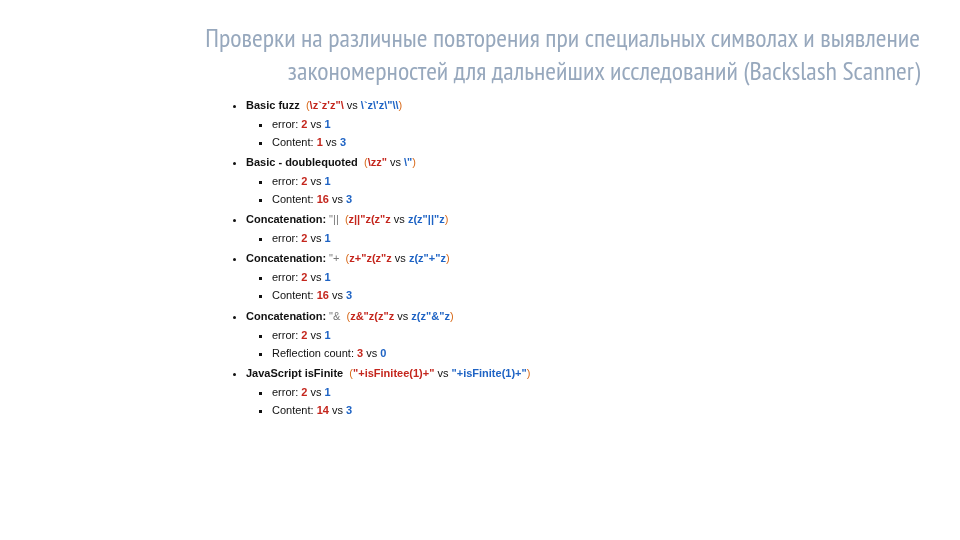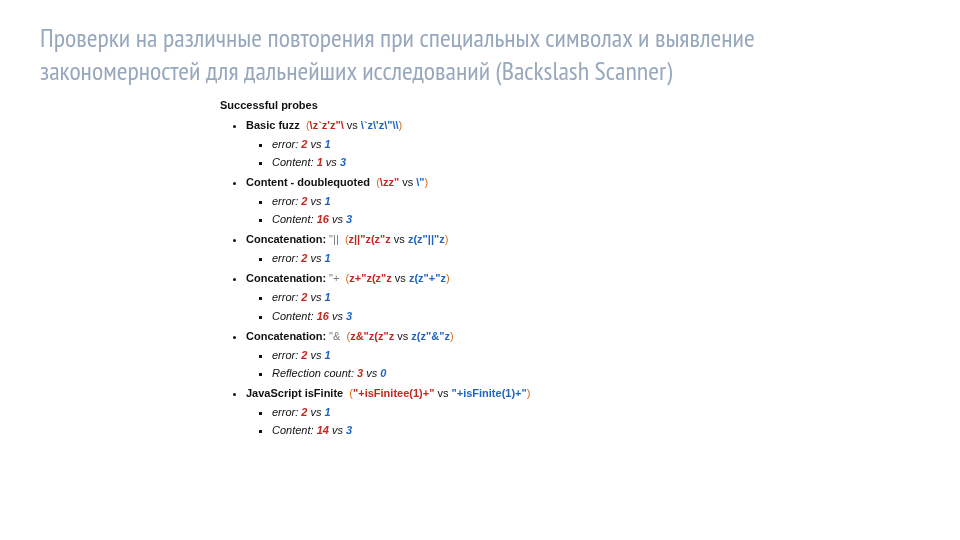--- a/index.html
+++ b/index.html
@@ -10,21 +10,21 @@
     background: #fff;
     font-family: Arial, Helvetica, sans-serif;
     color: #000;
     overflow: hidden;
   }
   .title {
     font-family: "PT Sans Narrow", "Arial Narrow", Arial, sans-serif;
     font-size: 26px;
     line-height: 1.25;
     color: #97a8bd;
-    text-align: left;
+    text-align: right;
     margin: 22px 40px 10px 40px;
     font-weight: 400;
   }
   .panel {
     width: 520px;
     margin: 0 auto;
     font-family: Verdana, Geneva, sans-serif;
     font-size: 11px;
     line-height: 1.55;
     color: #111;
@@ -38,48 +38,46 @@
     margin: 0 0 0 26px;
     padding: 0;
   }
   ul.lvl1 > li {
     margin: 3px 0 3px 0;
   }
   ul.lvl2 {
     list-style: square;
     margin: 2px 0 2px 26px;
     padding: 0;
-    font-style: italic;
   }
   ul.lvl2 > li {
     margin: 1px 0;
   }
   .bold { font-weight: bold; margin-top: 12px; }
   .gray { color: #777; }
   .orange { color: #d86a1a; }
   .red { color: #c4261d; font-weight: bold; }
   .blue { color: #1e63c4; font-weight: bold; }
 </style>
 </head>
 <body>
 
 <div class="title">Проверки на различные повторения при специальных символах и выявление закономерностей для дальнейших исследований (Backslash Scanner)</div>
 
 <div class="panel">
-  <div class="section-head">Successful probes</div>
   <ul class="lvl1" id="probes-list">
       <li>
         <div><span class="bold">Basic fuzz</span>&nbsp;&nbsp;<span class="orange">(</span><span class="red">\z`z'z"\</span><span> vs </span><span class="blue">\`z\'z\"\\</span><span class="orange">)</span></div>
         <ul class="lvl2">
           <li><span>error: </span><span class="red">2</span><span> vs </span><span class="blue">1</span></li>
           <li><span>Content: </span><span class="red">1</span><span> vs </span><span class="blue">3</span></li>
         </ul>
       </li>
       <li>
-        <div><span class="bold">Content - doublequoted</span>&nbsp;&nbsp;<span class="orange">(</span><span class="red">\zz"</span><span> vs </span><span class="blue">\"</span><span class="orange">)</span></div>
+        <div><span class="bold">Basic - doublequoted</span>&nbsp;&nbsp;<span class="orange">(</span><span class="red">\zz"</span><span> vs </span><span class="blue">\"</span><span class="orange">)</span></div>
         <ul class="lvl2">
           <li><span>error: </span><span class="red">2</span><span> vs </span><span class="blue">1</span></li>
           <li><span>Content: </span><span class="red">16</span><span> vs </span><span class="blue">3</span></li>
         </ul>
       </li>
       <li>
         <div><span class="bold">Concatenation:</span><span class="gray"> "||</span>&nbsp;&nbsp;<span class="orange">(</span><span class="red">z||"z(z"z</span><span> vs </span><span class="blue">z(z"||"z</span><span class="orange">)</span></div>
         <ul class="lvl2">
           <li><span>error: </span><span class="red">2</span><span> vs </span><span class="blue">1</span></li>
         </ul>

